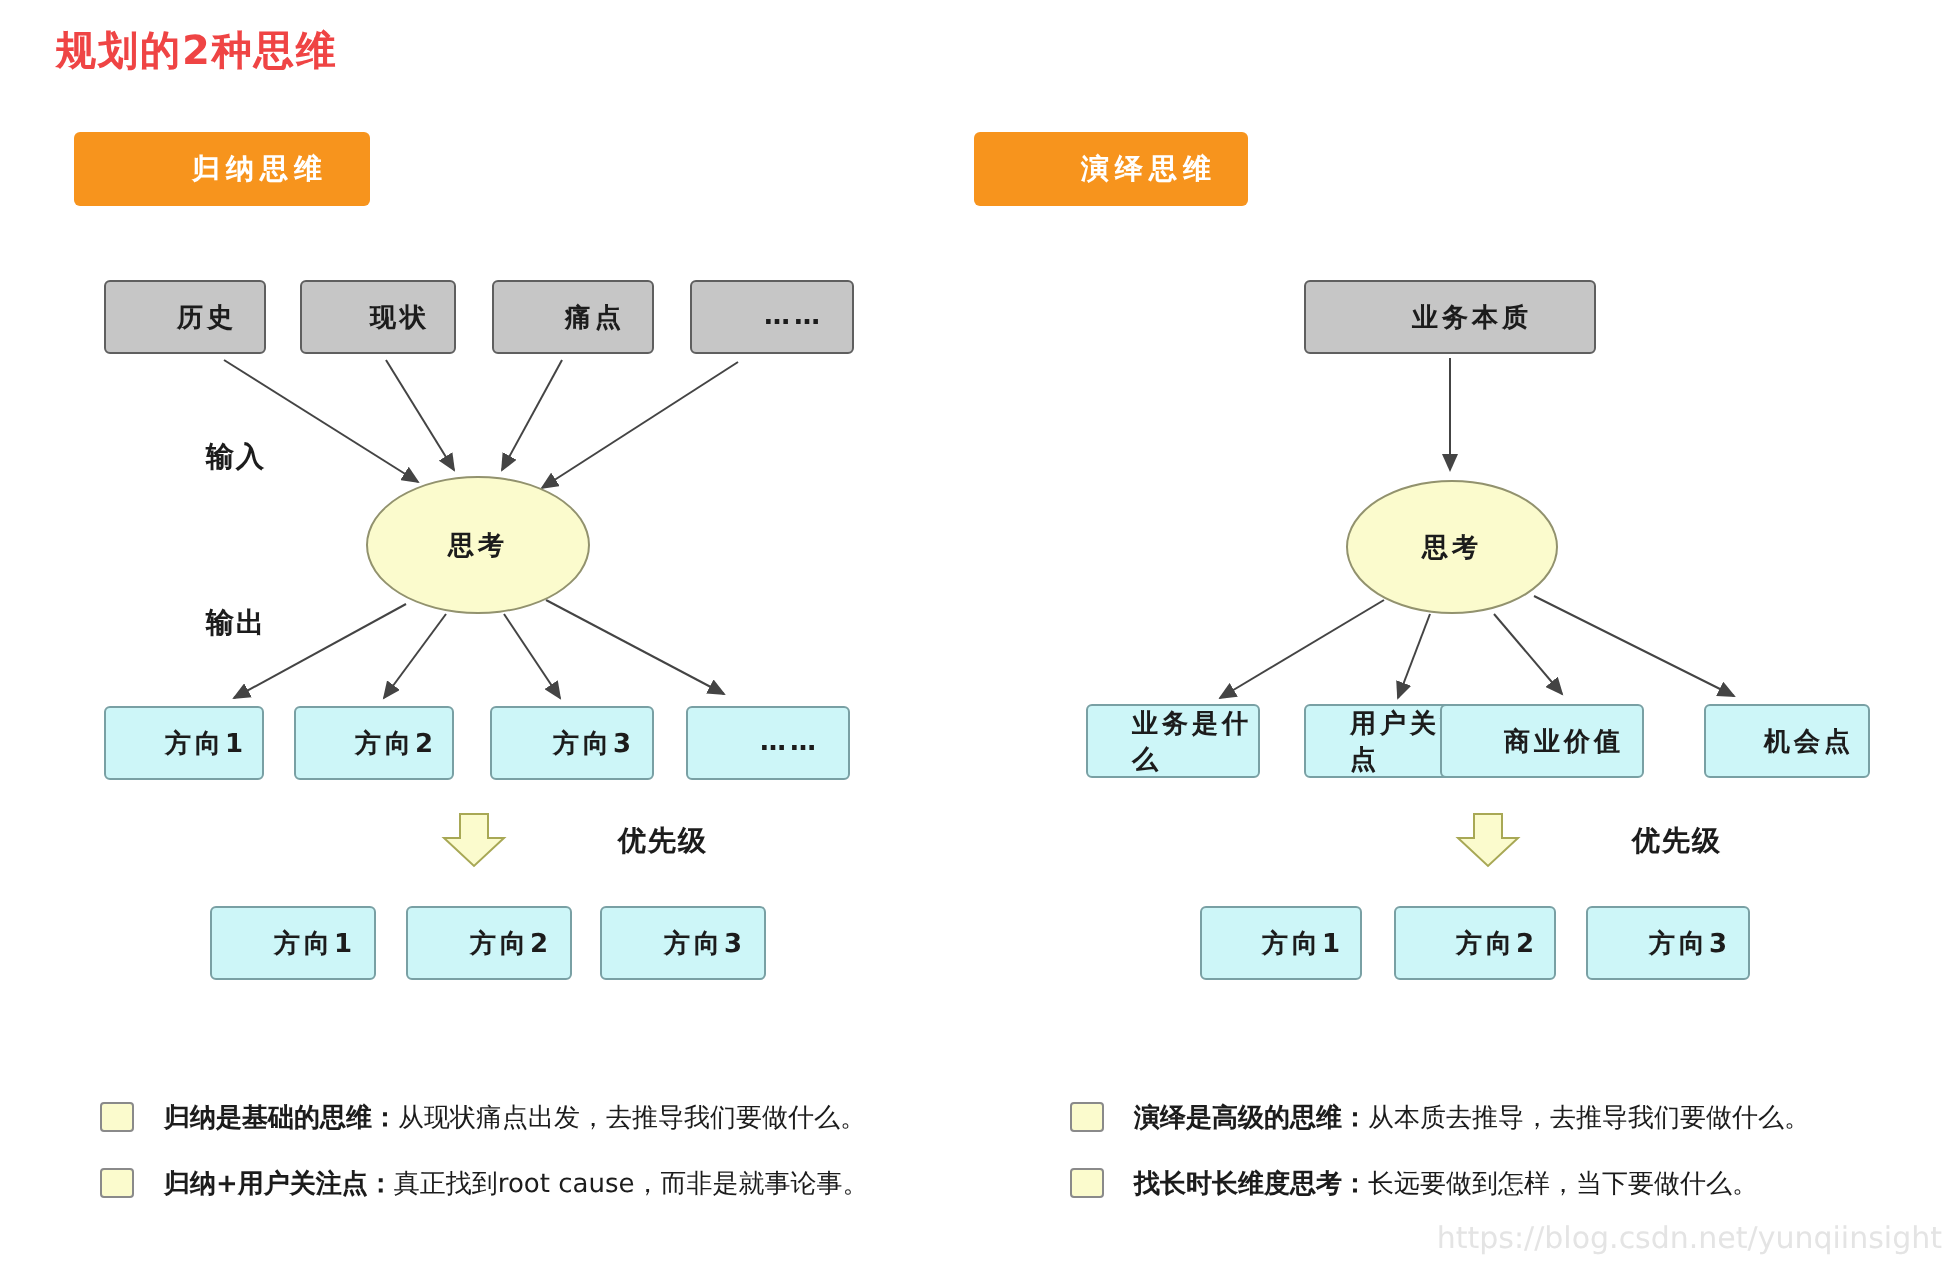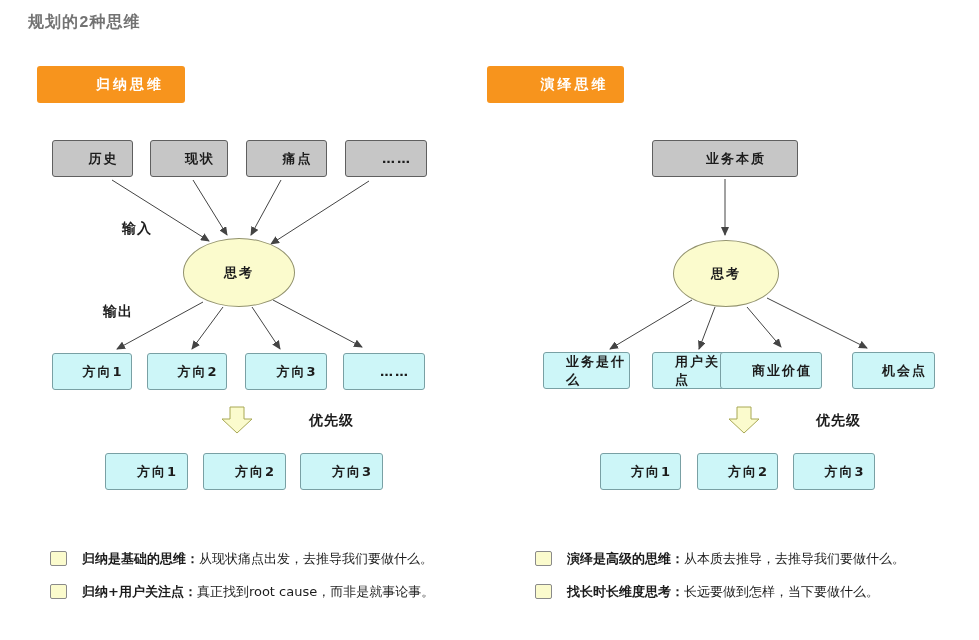--- a/index.html
+++ b/index.html
@@ -1,21 +1,21 @@
 <!DOCTYPE html>
 <html><head>
 <meta charset="utf-8">
 <style>
   html,body{margin:0;padding:0;background:#ffffff;}
   body{font-family:"DejaVu Sans","Liberation Sans",sans-serif;}
   #stage{position:relative;width:979px;height:640px;background:#ffffff;overflow:hidden;}
 
   .page-title{
     position:absolute;left:28px;top:12px;
-    font-size:16px;font-weight:bold;color:#737373;letter-spacing:1px;font-family:Liberation Mono, monospace;
+    font-size:20px;font-weight:bold;color:#ef4444;letter-spacing:1px;
   }
   .badge{
     position:absolute;height:37px;background:#F7941D;color:#ffffff;
     font-size:14px;font-weight:bold;letter-spacing:3px;
     display:flex;align-items:center;justify-content:center;border-radius:3px;padding-left:38px;
   }
   .box{
     position:absolute;height:37px;border-radius:3px;
     display:flex;align-items:center;justify-content:center;
     font-size:13px;color:#1c1c1c;font-weight:bold;letter-spacing:2px;
@@ -84,21 +84,21 @@
   <div class="page-title">规划的2种思维</div>
 
   <div>
     <div class="badge" style="left:37px;top:66px;width:110px;">归纳思维</div>
 
     <div class="box box-gray" style="left:52px;top:140px;width:81px;">历史</div>
     <div class="box box-gray" style="left:150px;top:140px;width:78px;">现状</div>
     <div class="box box-gray" style="left:246px;top:140px;width:81px;">痛点</div>
     <div class="box box-gray" style="left:345px;top:140px;width:82px;">……</div>
 
-    <div class="io-label" style="left:103px;top:220px;margin-left:19px;">输入</div>
+    <div class="io-label" style="left:103px;top:220px;">输入</div>
     <div class="io-label" style="left:103px;top:303px;">输出</div>
 
     <div class="ellipse" style="left:183px;top:238px;width:110px;height:67px;">思考</div>
 
     <div class="box box-cyan" style="left:52px;top:353px;width:80px;">方向1</div>
     <div class="box box-cyan" style="left:147px;top:353px;width:80px;">方向2</div>
     <div class="box box-cyan" style="left:245px;top:353px;width:82px;">方向3</div>
     <div class="box box-cyan" style="left:343px;top:353px;width:82px;">……</div>
 
     <div class="priority-label" style="left:261px;top:412px;">优先级</div>
@@ -138,13 +138,14 @@
     <div class="note-square" style="left:535px;top:551px;"></div>
     <div class="note" style="left:567px;top:550px;">
       <span class="prefix">演绎是高级的思维：</span><span>从本质去推导，去推导我们要做什么。</span>
     </div>
     <div class="note-square" style="left:535px;top:584px;"></div>
     <div class="note" style="left:567px;top:583px;">
       <span class="prefix">找长时长维度思考：</span><span>长远要做到怎样，当下要做什么。</span>
     </div>
   </div>
 
+  <div class="watermark">https://blog.csdn.net/yunqiinsight</div>
 </div>
 
 </body></html>

